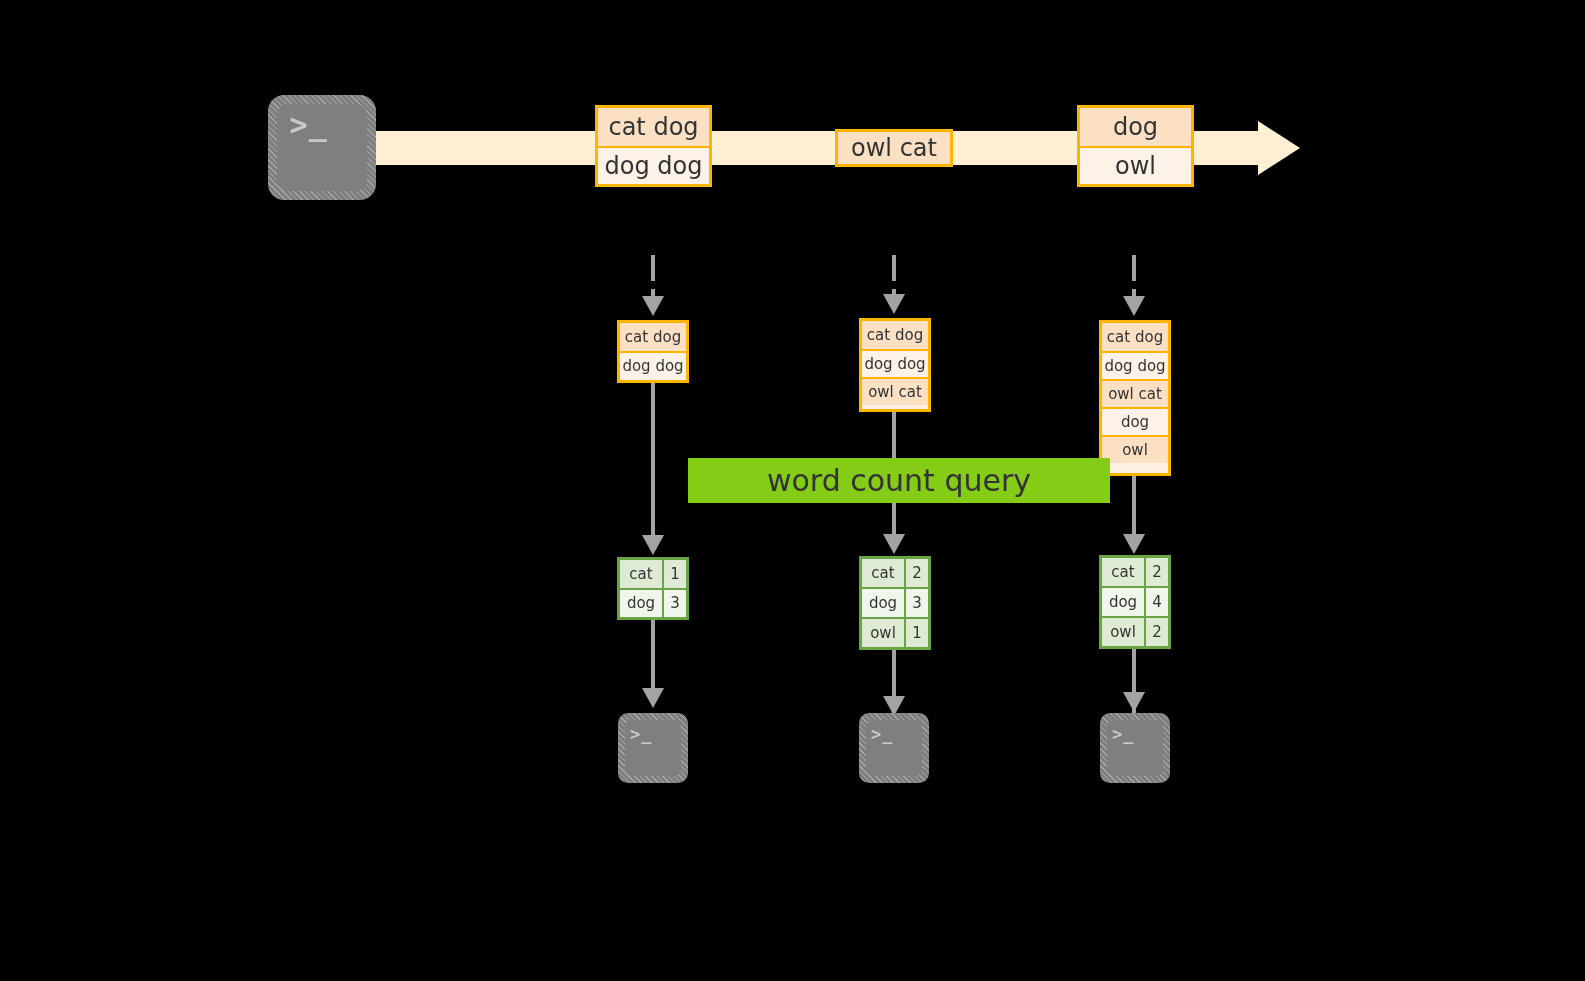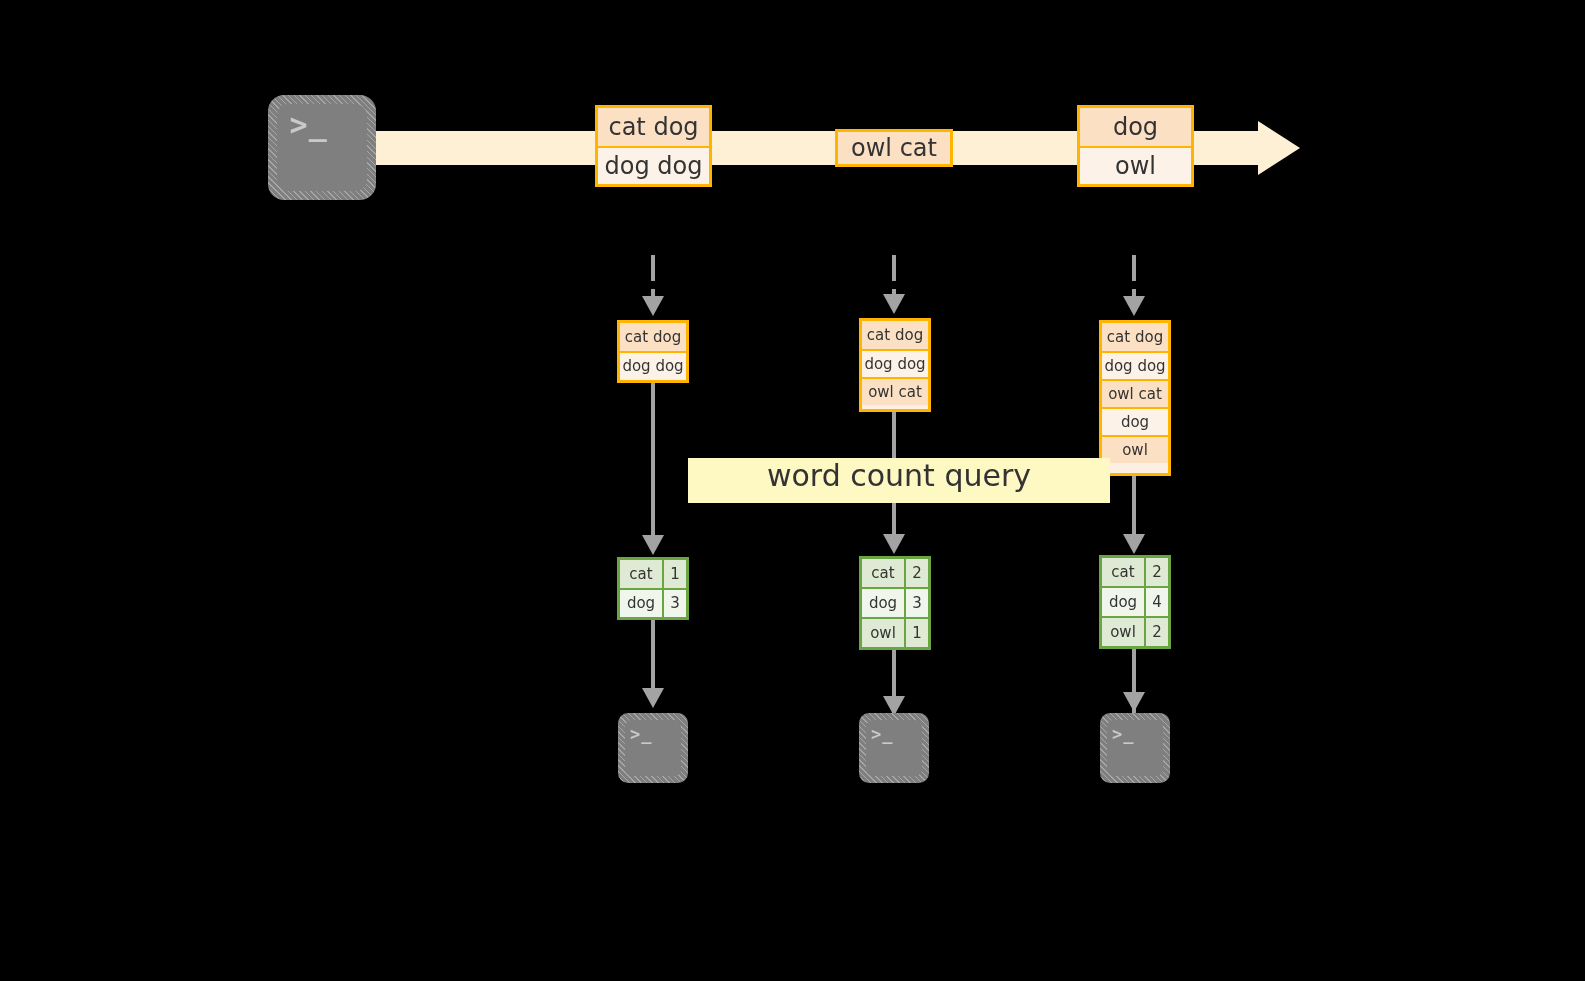--- a/index.html
+++ b/index.html
@@ -157,23 +157,23 @@
     width: 4px;
     background-image: linear-gradient(to bottom,
         #a3a3a3 0px, #a3a3a3 26px,
         rgba(0,0,0,0) 26px, rgba(0,0,0,0) 34px,
         #a3a3a3 34px, #a3a3a3 100%);
   }
 
   
   .query-label {
     position: absolute;
-    background: #fef9c3;
-    display: flex;
-    align-items: flex-start;
+    background: #84cc16;
+    display: flex;
+    align-items: center;
     justify-content: center;
     color: #333333;
     font-size: 30px;
     white-space: nowrap;
   }
 </style>
 </head>
 <body>
 
 <div id="canvas">

